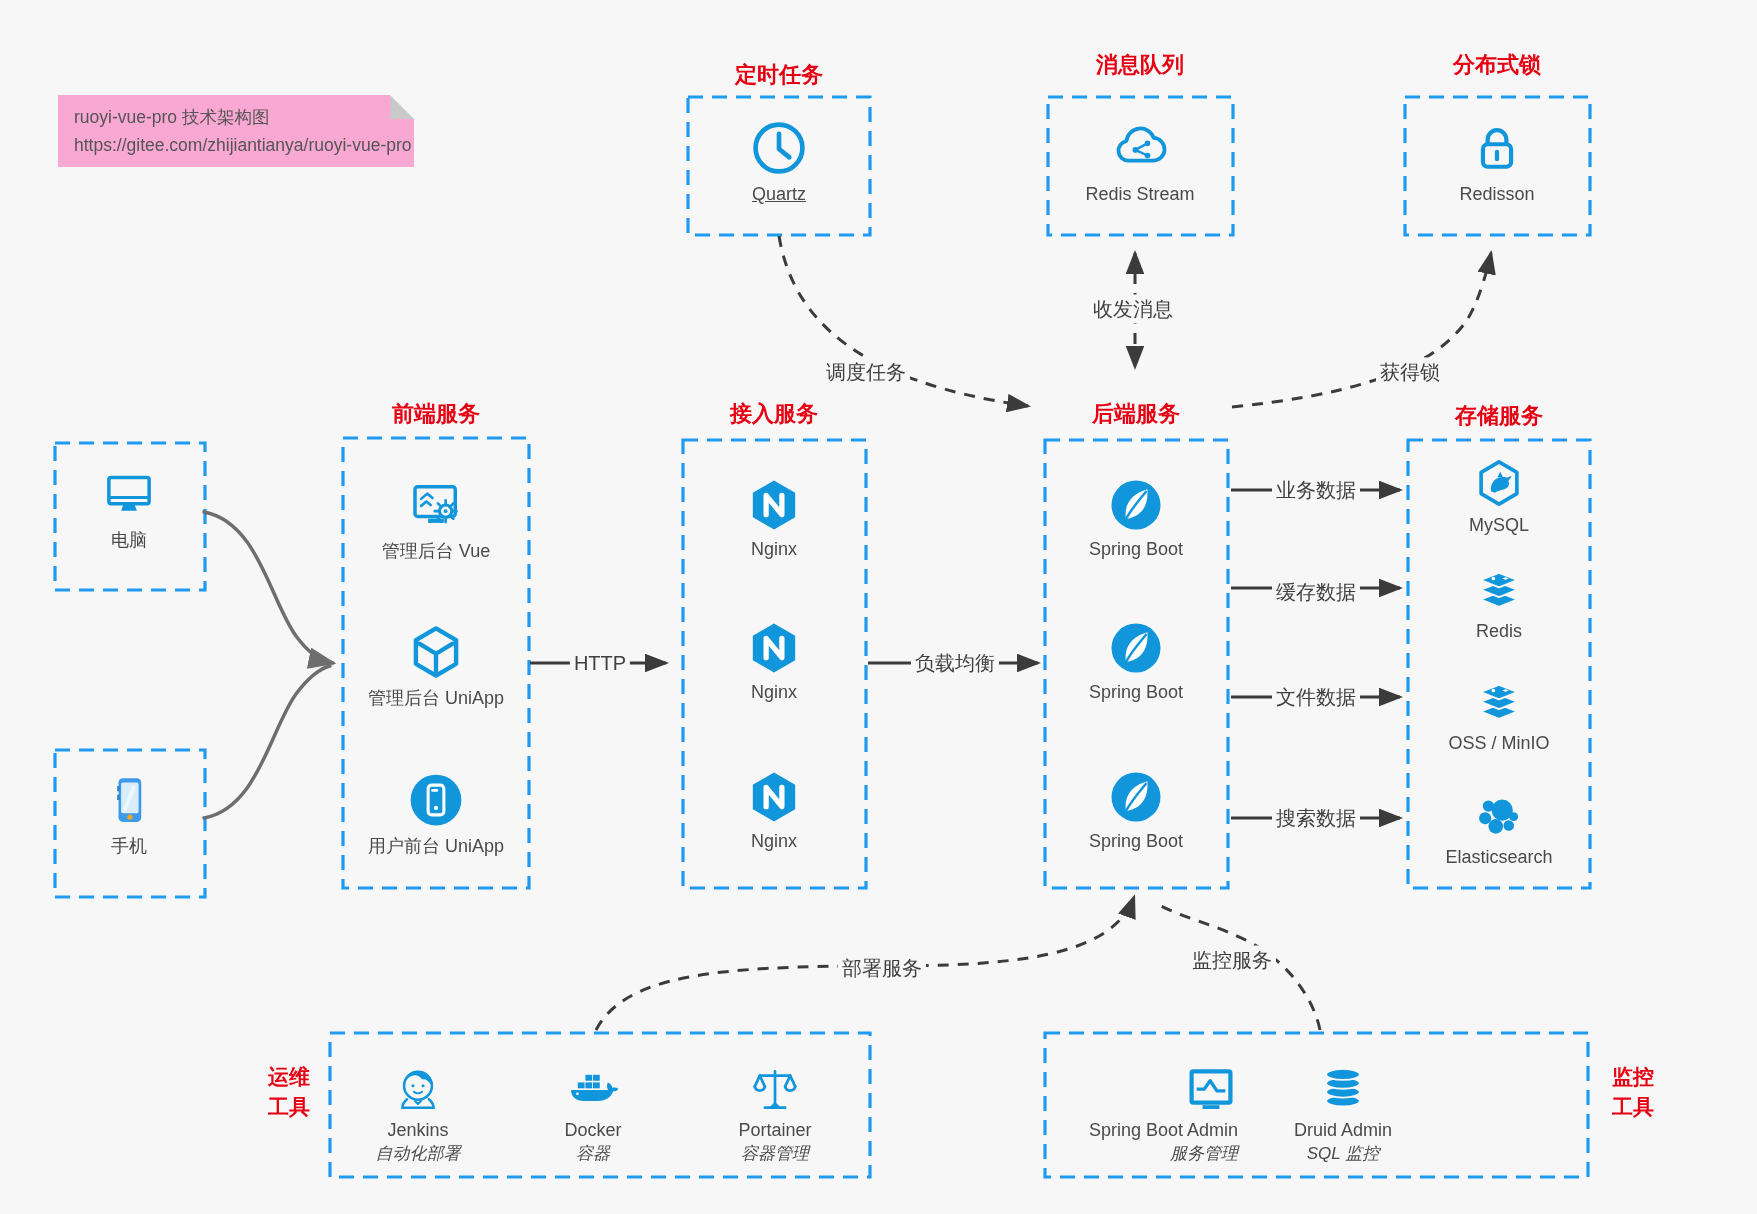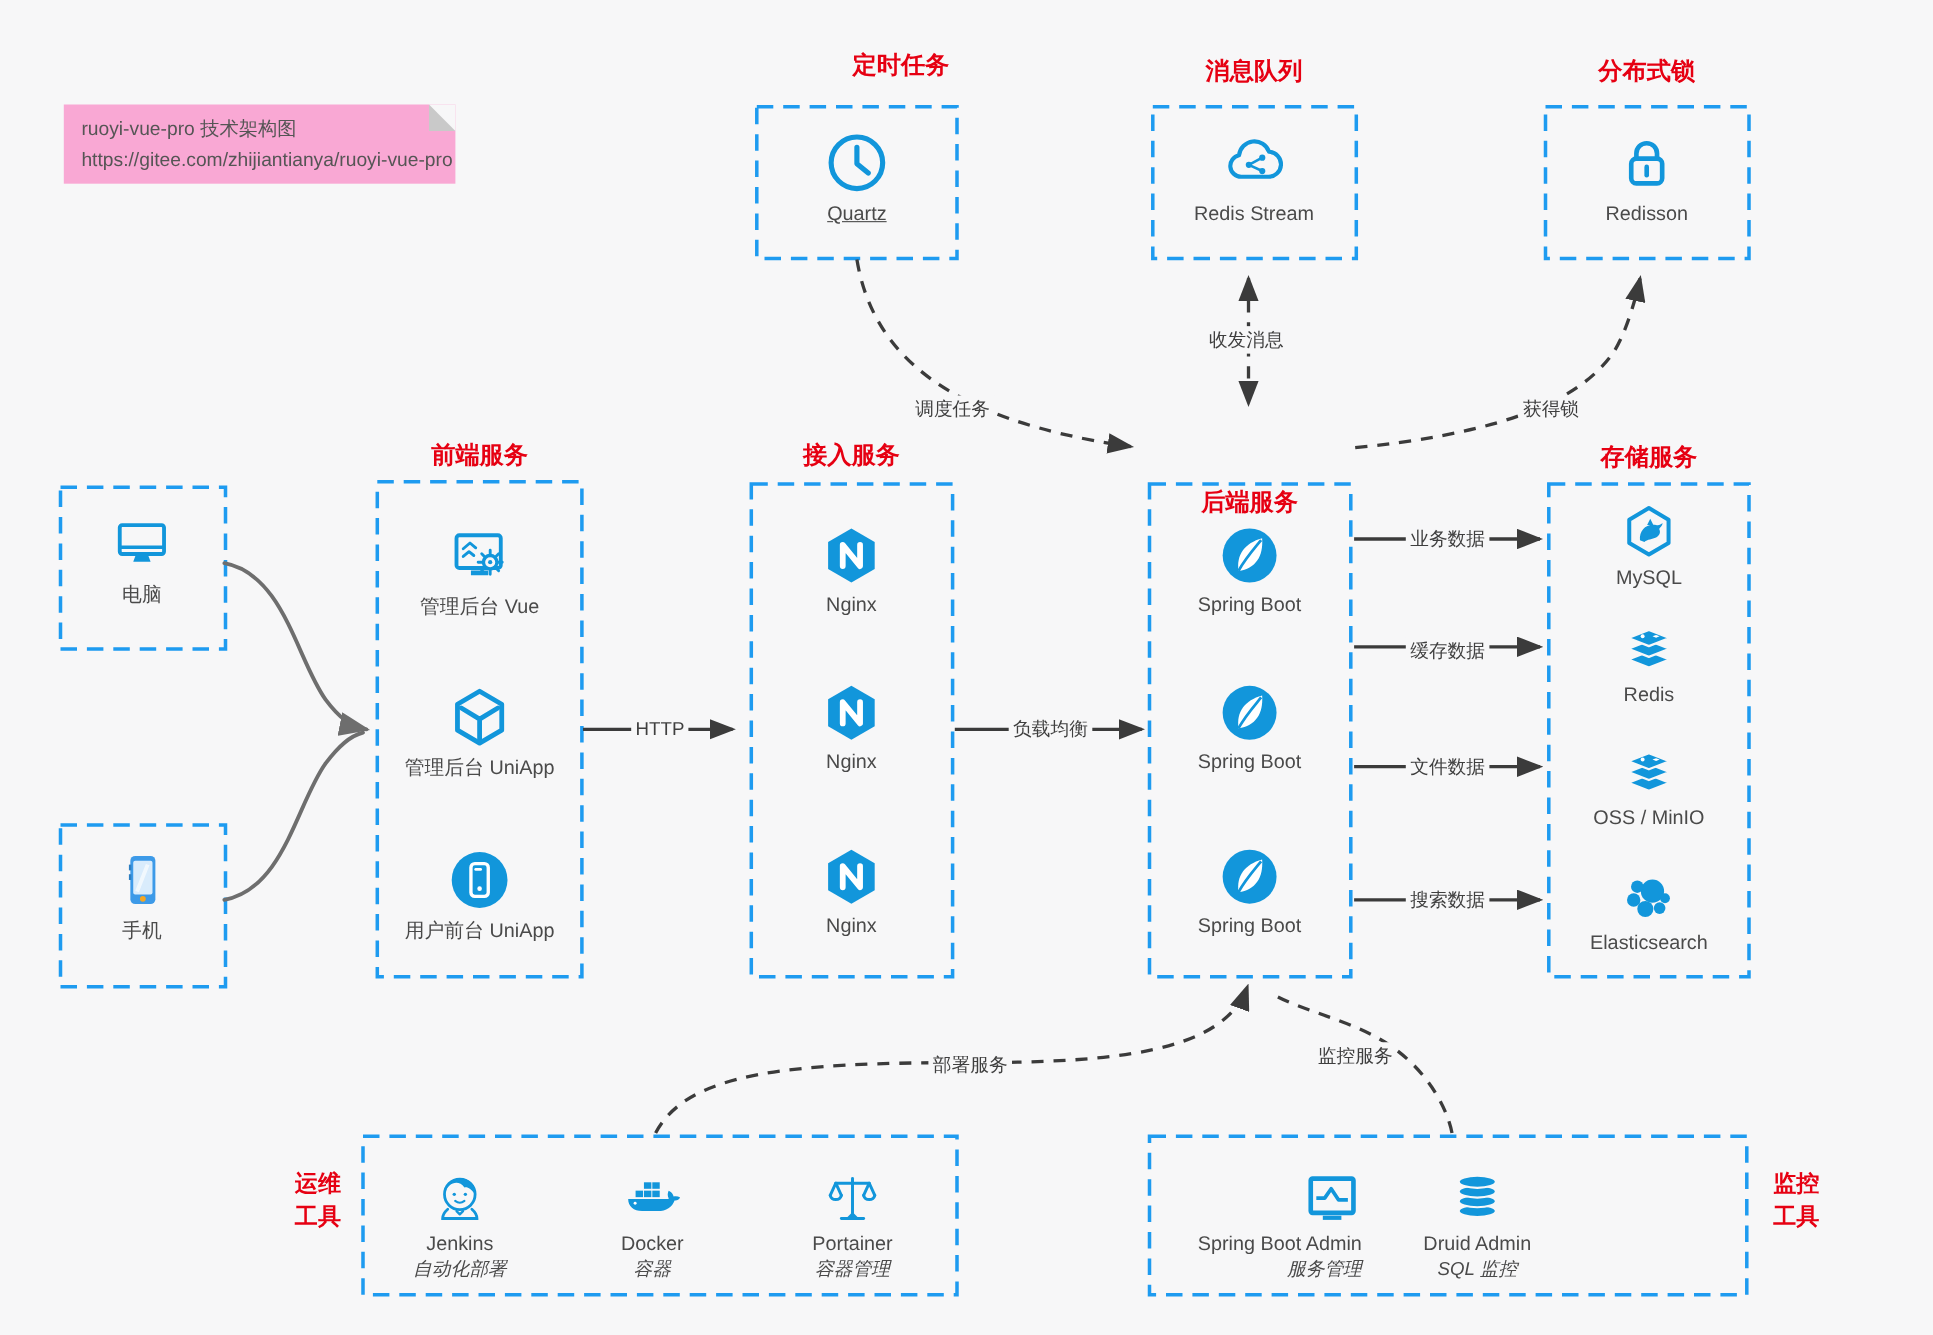--- a/index.html
+++ b/index.html
@@ -11,21 +11,21 @@
   .note .fold{position:absolute;right:0;top:0;width:0;height:0;
         border-top:24px solid #f7f7f8;border-left:24px solid #c9c9c9;}
   .rtitle{position:absolute;transform:translateX(-50%);color:#e60012;font-weight:bold;
           font-size:22px;white-space:nowrap;}
   .rtitle.two{line-height:30px;text-align:center;}
   .node{position:absolute;width:170px;display:flex;flex-direction:column;align-items:center;gap:6px;}
   .node svg{display:block;}
   .nlabel{font-size:18px;color:#4a4a4a;white-space:nowrap;text-align:center;}
   .nsub{font-size:17px;color:#4a4a4a;white-space:nowrap;text-align:center;margin-top:-2px;font-style:italic;}
   .edge-label{position:absolute;transform:translate(-50%,-50%);background:#f7f7f8;
-          padding:1px 4px;font-size:17px;color:#3f3f3f;white-space:nowrap;}
+          padding:1px 4px;font-size:20px;color:#3f3f3f;white-space:nowrap;}
 </style>
 </head>
 <body>
 
 <div id="canvas">
 
   <svg id="wires" viewBox="0 0 1757 1214">
     <defs>
       <marker id="ahd" markerWidth="8" markerHeight="6.2" refX="7" refY="3.1" orient="auto-start-reverse" markerUnits="strokeWidth">
         <path d="M0 0 L8 3.1 L0 6.2 Z" fill="#3b3b3b"></path>
@@ -71,26 +71,26 @@
       <path d="M1320 1030 C1314 1000 1290 965 1255 945 C1220 925 1180 918 1154 902"></path>
     </g>
   </svg>
 
   <div class="note">
     <div class="fold"></div>
     <div>ruoyi-vue-pro 技术架构图</div>
     <div>https://gitee.com/zhijiantianya/ruoyi-vue-pro</div>
   </div>
 
-  <div class="rtitle" style="left:779px;top:44px;margin-left:40px;">定时任务</div>
+  <div class="rtitle" style="left:779px;top:60px;">定时任务</div>
   <div class="rtitle" style="left:1140px;top:50px;">消息队列</div>
   <div class="rtitle" style="left:1497px;top:50px;">分布式锁</div>
   <div class="rtitle" style="left:436px;top:399px;">前端服务</div>
   <div class="rtitle" style="left:774px;top:399px;">接入服务</div>
-  <div class="rtitle" style="left:1136px;top:399px;margin-top:43px;">后端服务</div>
+  <div class="rtitle" style="left:1136px;top:399px;">后端服务</div>
   <div class="rtitle" style="left:1499px;top:401px;">存储服务</div>
   <div class="rtitle two" style="left:289px;top:1062px;font-size:21px;">
     <div>运维</div>
     <div>工具</div>
   </div>
   <div class="rtitle two" style="left:1633px;top:1062px;font-size:21px;">
     <div>监控</div>
     <div>工具</div>
   </div>
 

